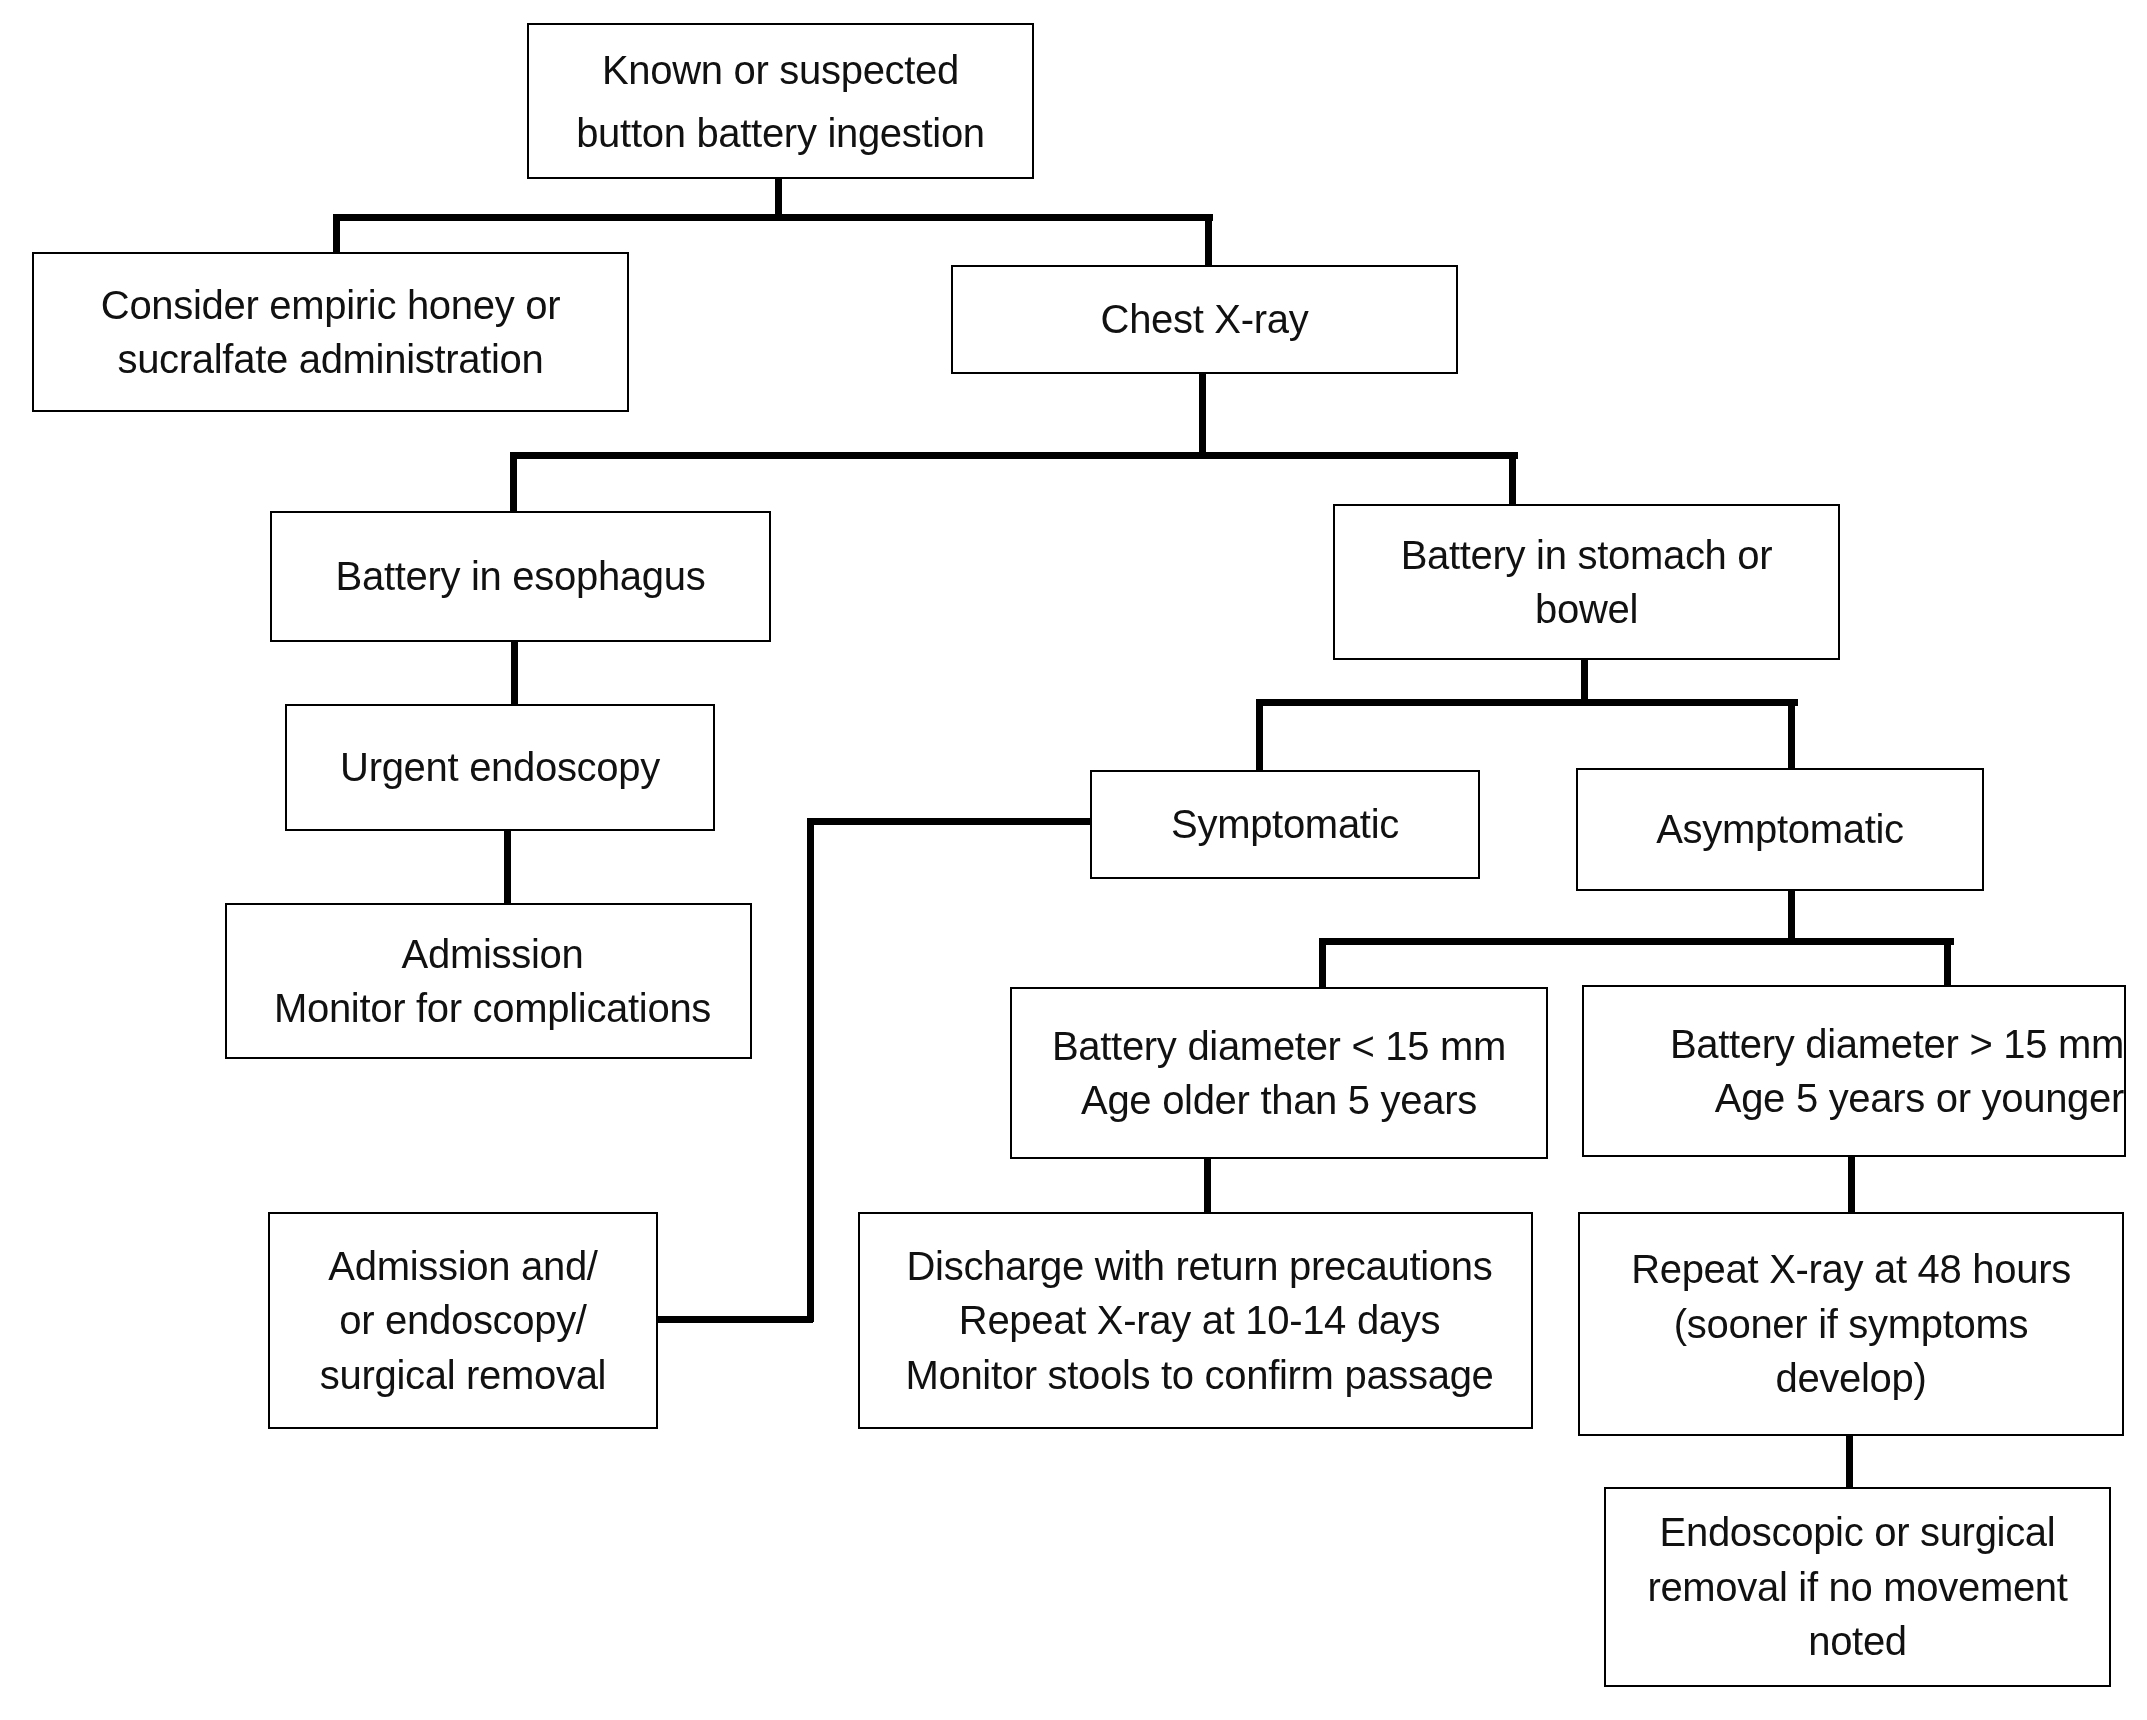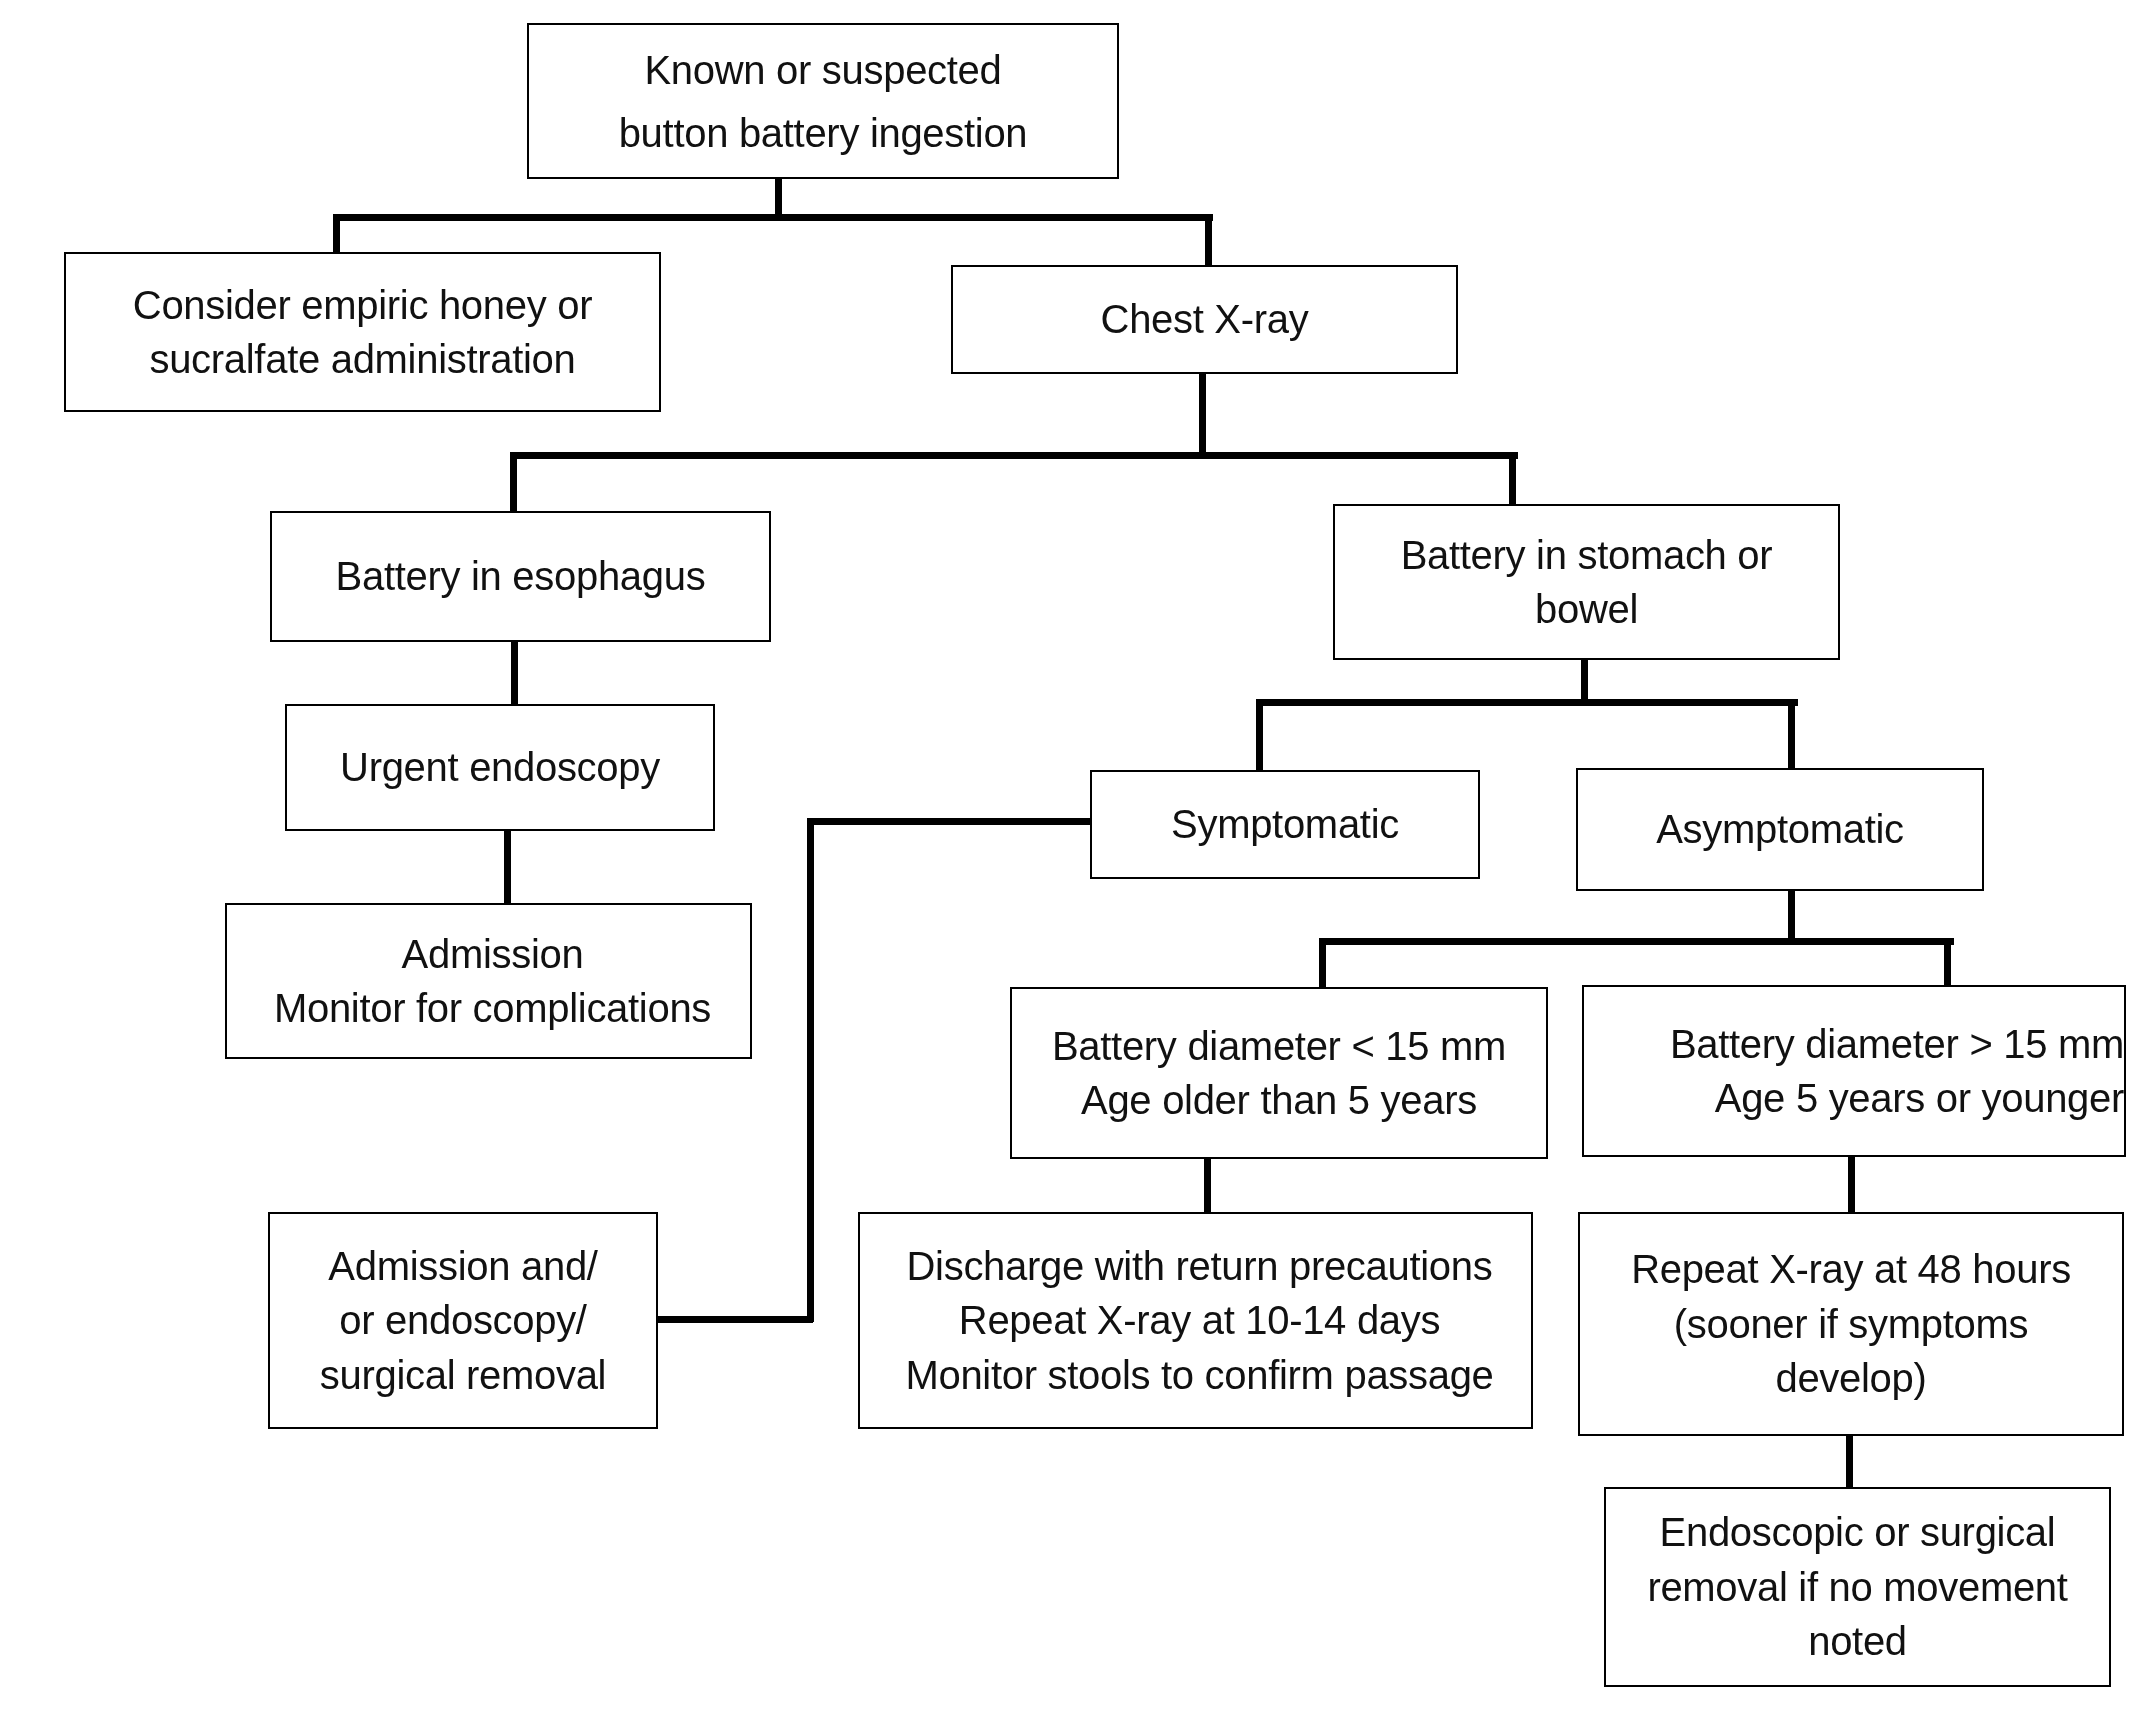--- a/index.html
+++ b/index.html
@@ -66,26 +66,26 @@
   <div class="line" style="left:1944px; top:938px; width:6.8px; height:49px;"></div>
 
   <div class="line" style="left:1204px; top:1157px; width:6.8px; height:58px;"></div>
   <div class="line" style="left:1848px; top:1155px; width:6.8px; height:59px;"></div>
   <div class="line" style="left:1846px; top:1435px; width:6.8px; height:55px;"></div>
 
   <div class="line" style="left:807px; top:818px; width:284px; height:6.8px;"></div>
   <div class="line" style="left:807px; top:818px; width:6.8px; height:504px;"></div>
   <div class="line" style="left:656px; top:1316px; width:157px; height:6.8px;"></div>
 
-  <div class="node" style="left:527px; top:23.4px; width:592px; height:156px;gap:9px;">
+  <div class="node" style="left:527px; top:23.4px; width:507px; height:156px;gap:9px;">
     <span>Known or suspected</span>
     <span>button battery ingestion</span>
   </div>
 
-  <div class="node" style="left:32px; top:252px; width:597px; height:160px;margin-left:32px;">
+  <div class="node" style="left:32px; top:252px; width:597px; height:160px;">
     <span>Consider empiric honey or</span>
     <span>sucralfate administration</span>
   </div>
 
   <div class="node" style="left:951px; top:265px; width:507px; height:109px;">
     <span>Chest X-ray</span>
   </div>
 
   <div class="node" style="left:270px; top:511px; width:501px; height:131px;">
     <span>Battery in esophagus</span>

